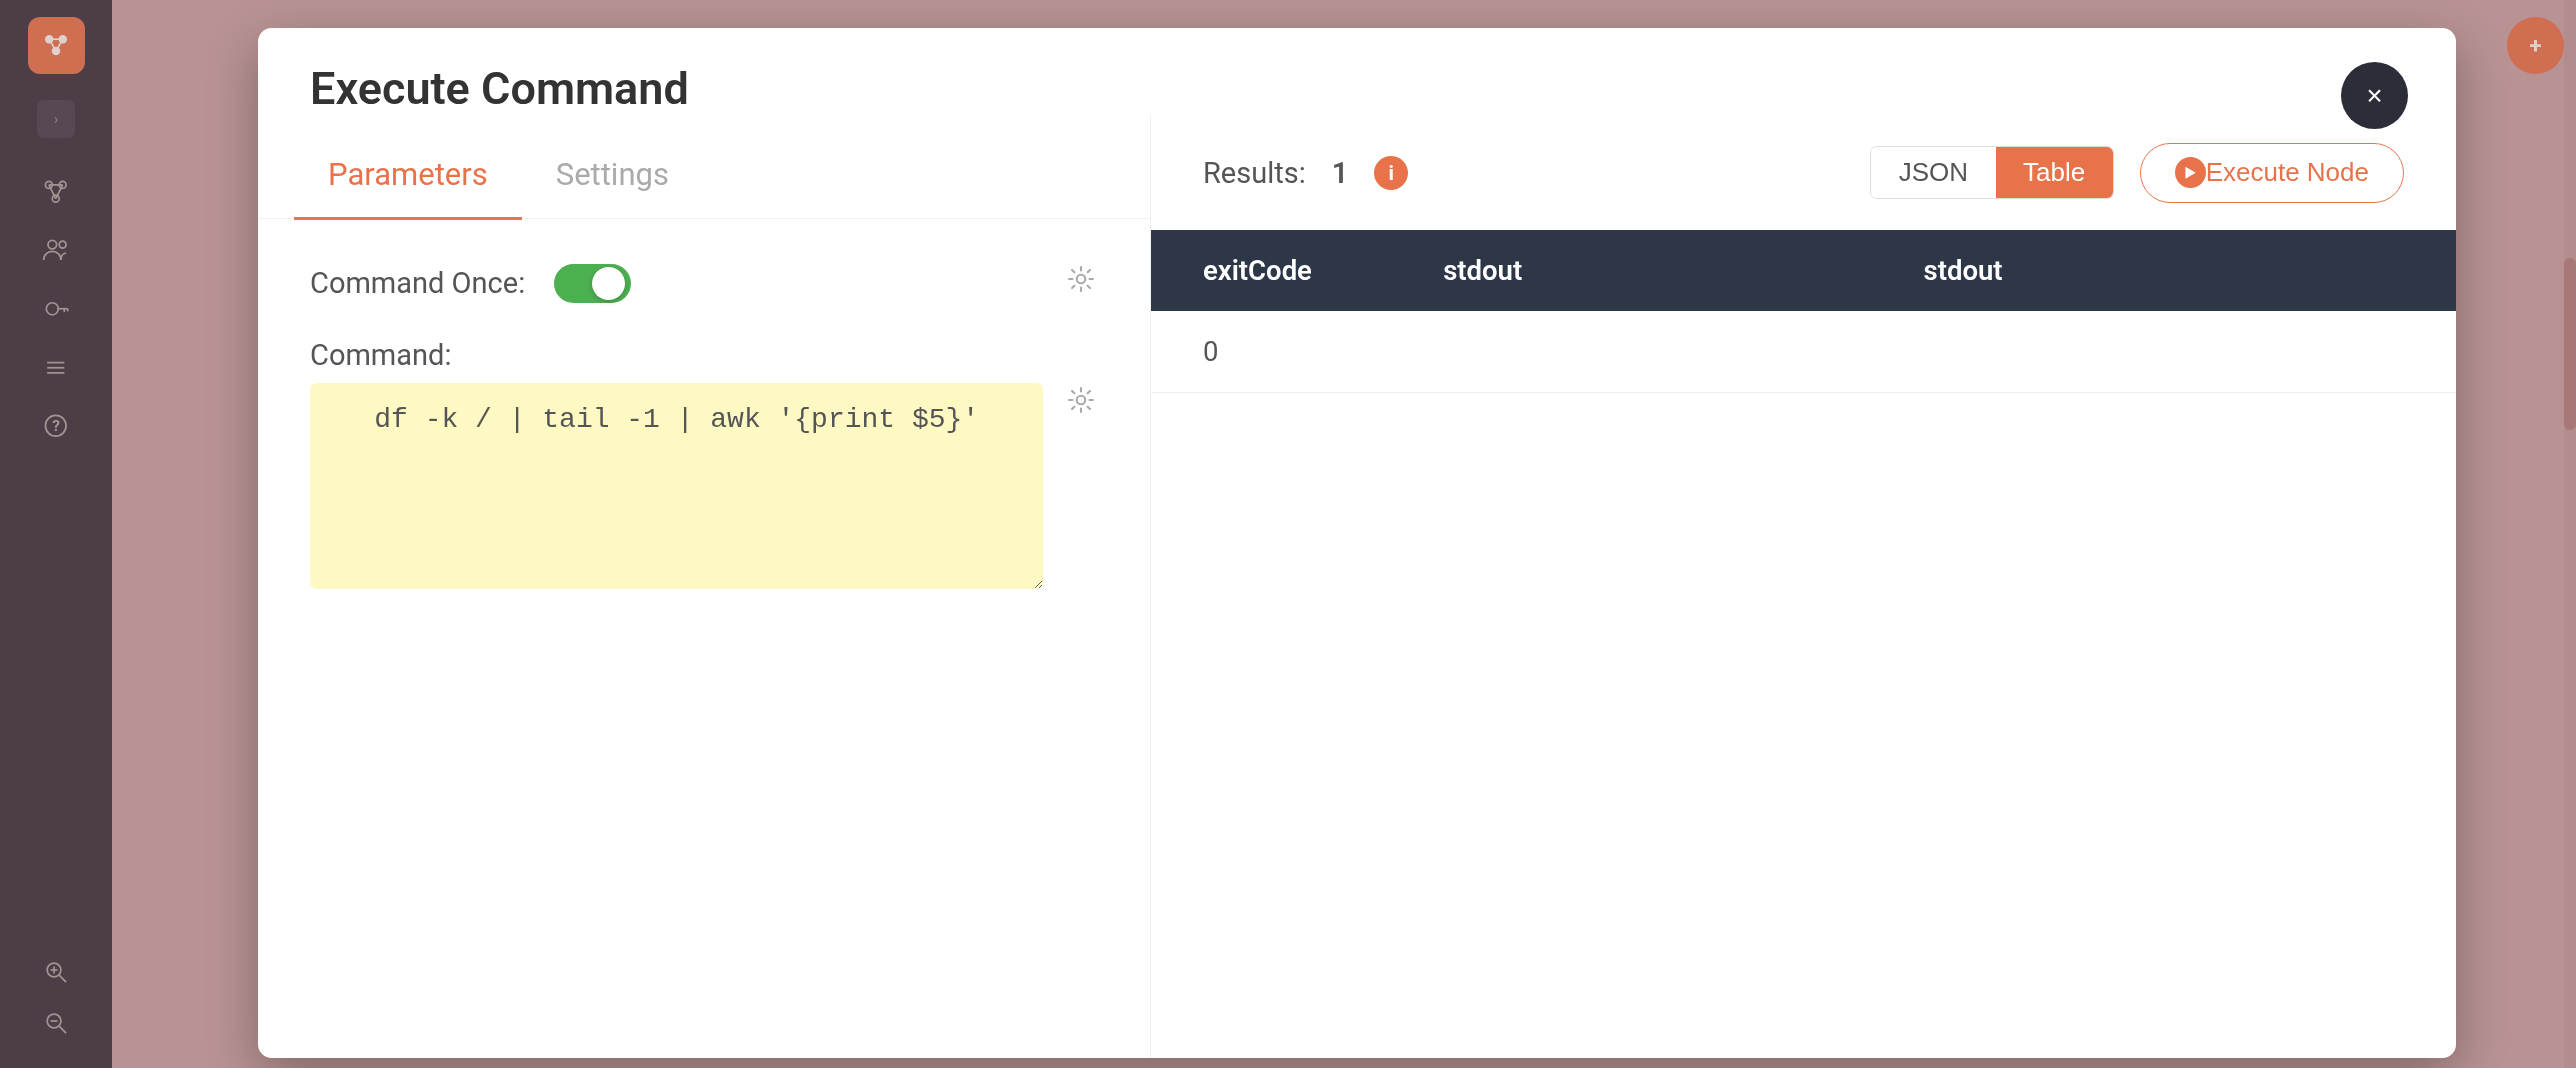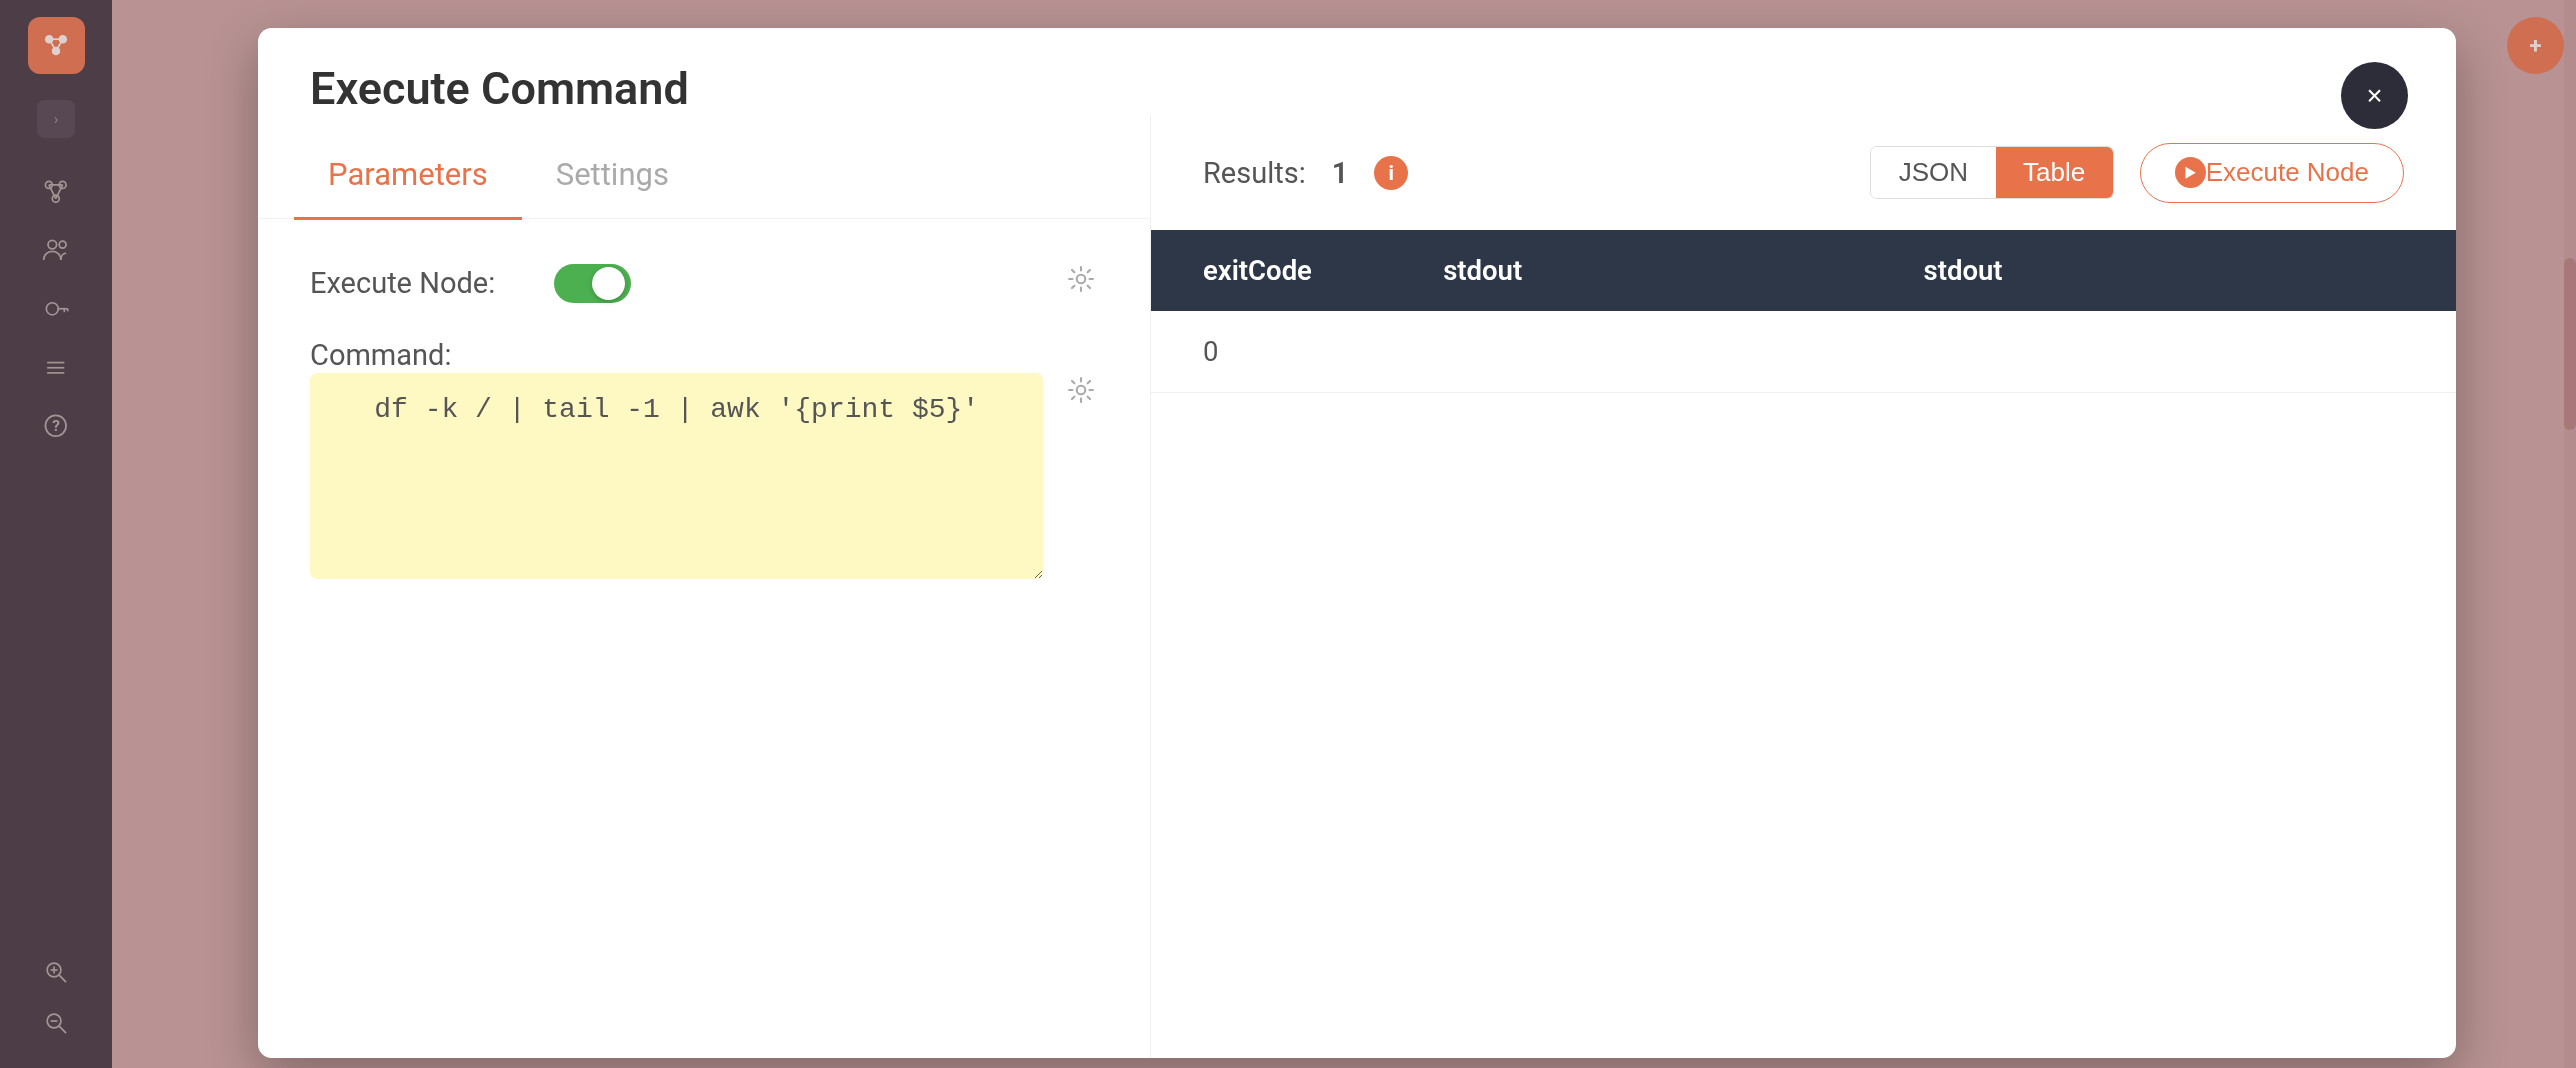--- a/index.html
+++ b/index.html
@@ -252,21 +252,21 @@
     .gear-icon-btn {
       margin-left: auto;
       color: #aaa;
       font-size: 31px;
       cursor: pointer;
     }
 
     .command-label {
       font-size: 29px;
       color: #555;
-      margin-bottom: 1px;
+      margin-bottom: 11px;
     }
 
     .command-row {
       display: flex;
       align-items: flex-start;
       gap: 20.6px;
     }
 
     .command-textarea {
       flex: 1;
@@ -505,21 +505,21 @@
     <div class="left-panel">
 
       <div class="tabs">
         <div class="tab active">Parameters</div>
         <div class="tab">Settings</div>
       </div>
 
       <div class="left-content">
 
         <div class="field-row">
-          <span class="field-label">Execute Node:</span>
+          <span class="field-label">Command Once:</span>
           <div class="toggle-switch">
             <div class="toggle-knob"></div>
           </div>
           <div class="gear-icon-btn">
             <svg width="34" height="34" viewBox="0 0 40 40" fill="none">
               <circle cx="20" cy="20" r="5" stroke="#aaa" stroke-width="2.5"></circle>
               <path d="M20 6v4M20 30v4M6 20h4M30 20h4M9.4 9.4l2.8 2.8M27.8 27.8l2.8 2.8M9.4 30.6l2.8-2.8M27.8 12.2l2.8-2.8" stroke="#aaa" stroke-width="2.5" stroke-linecap="round"></path>
             </svg>
           </div>
         </div>

